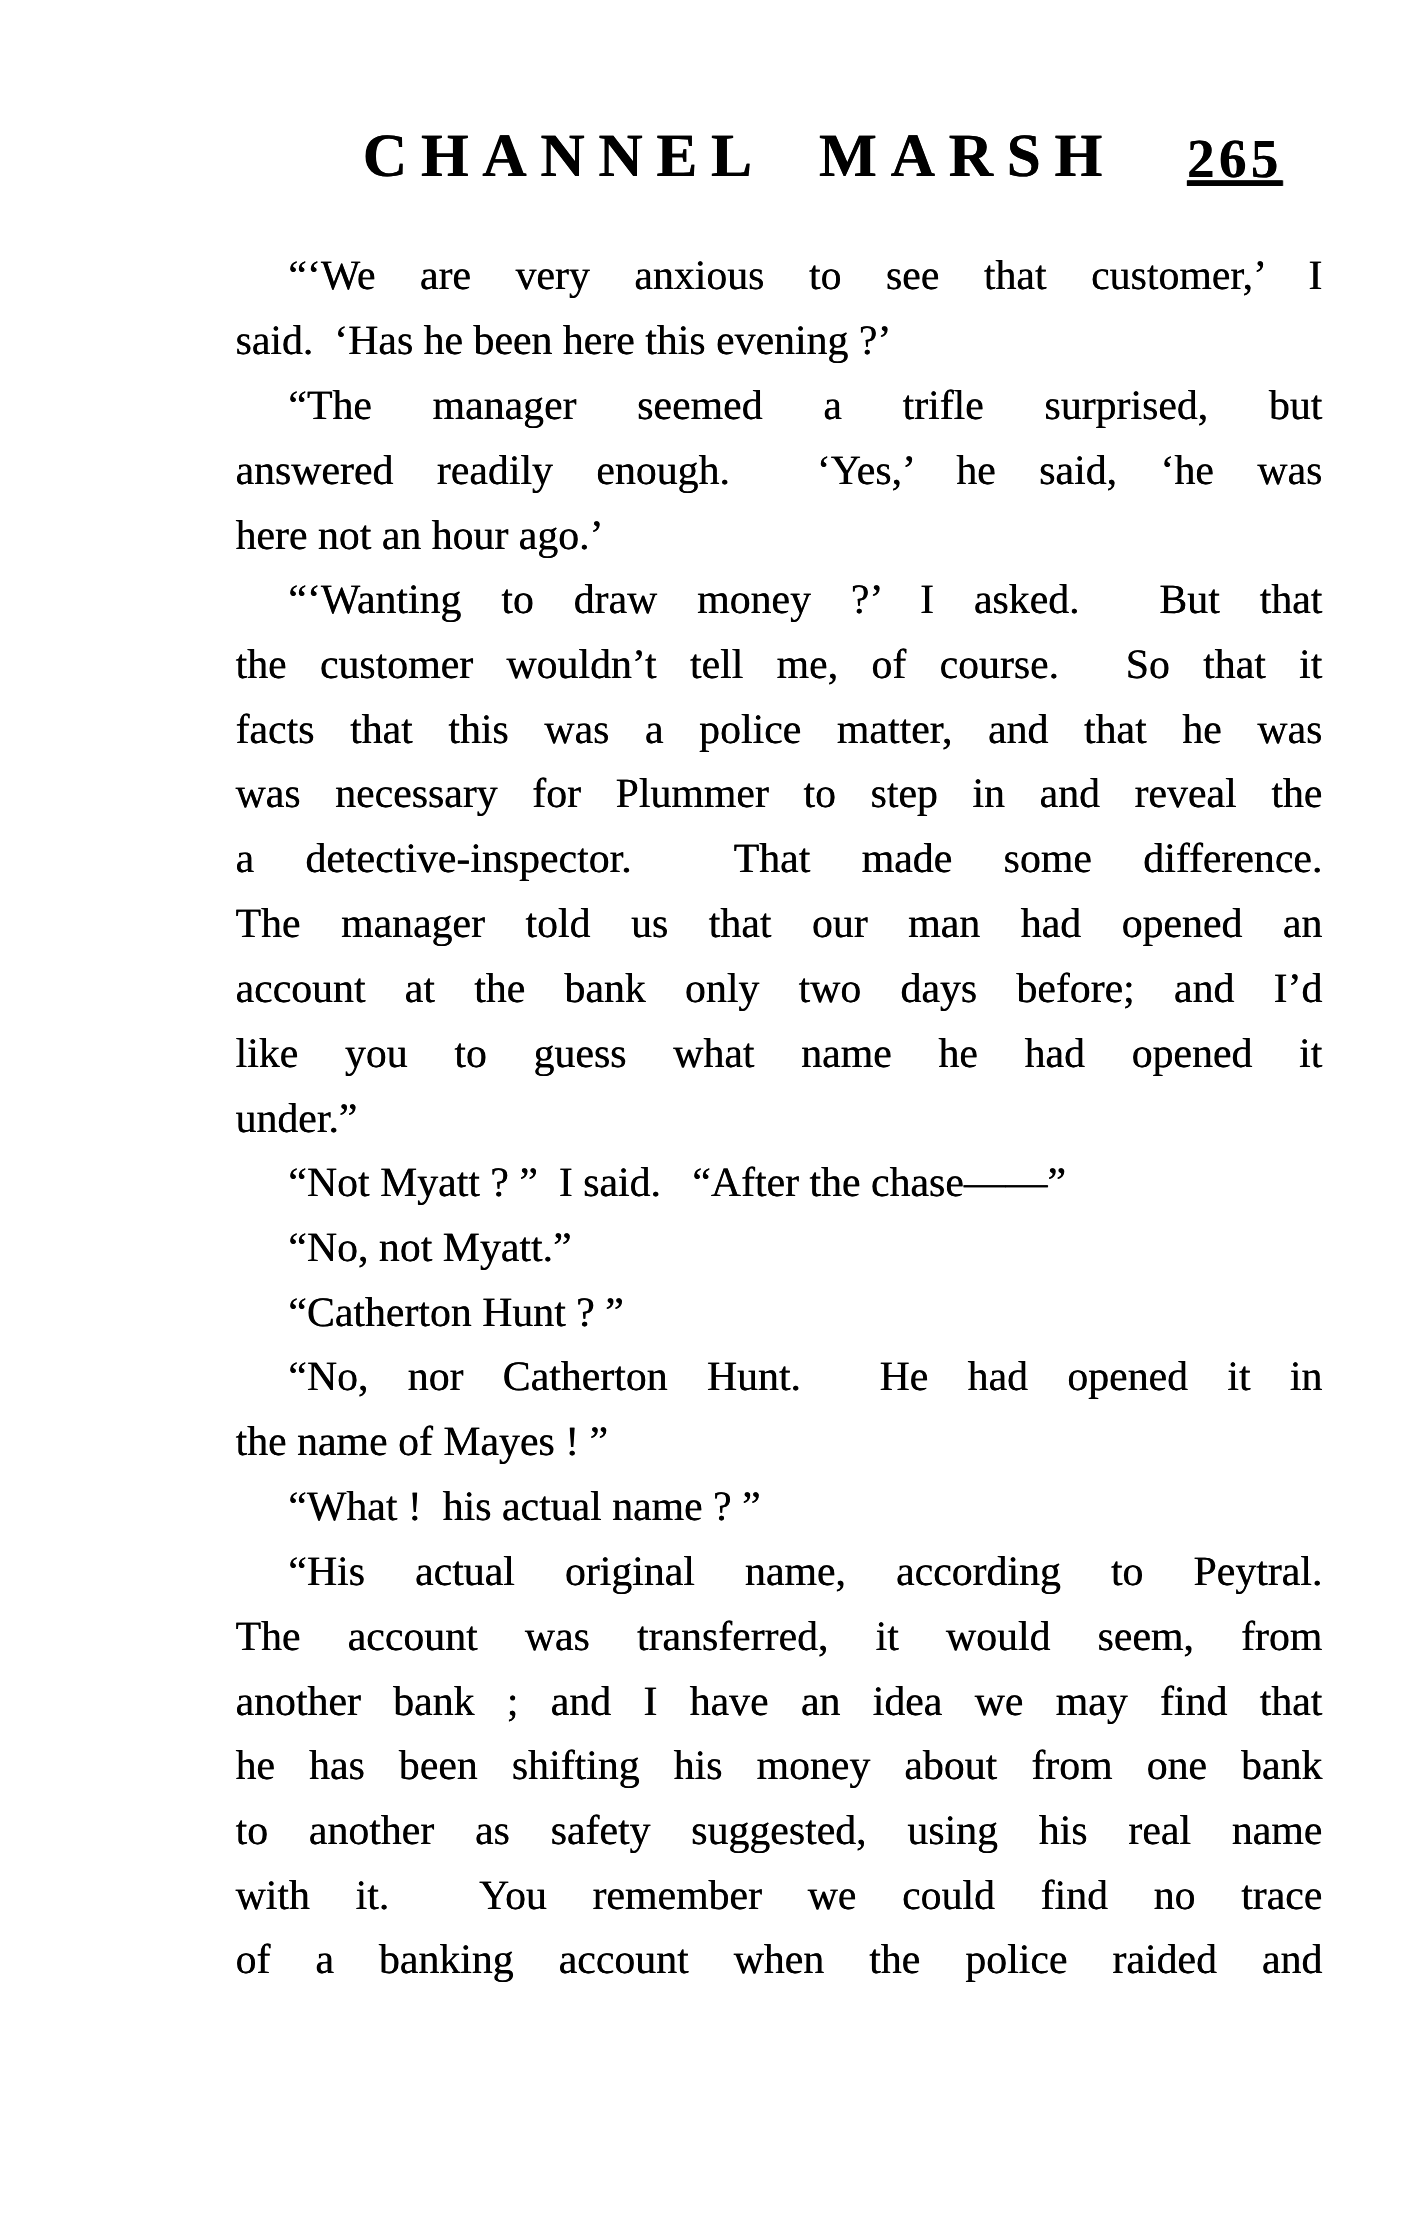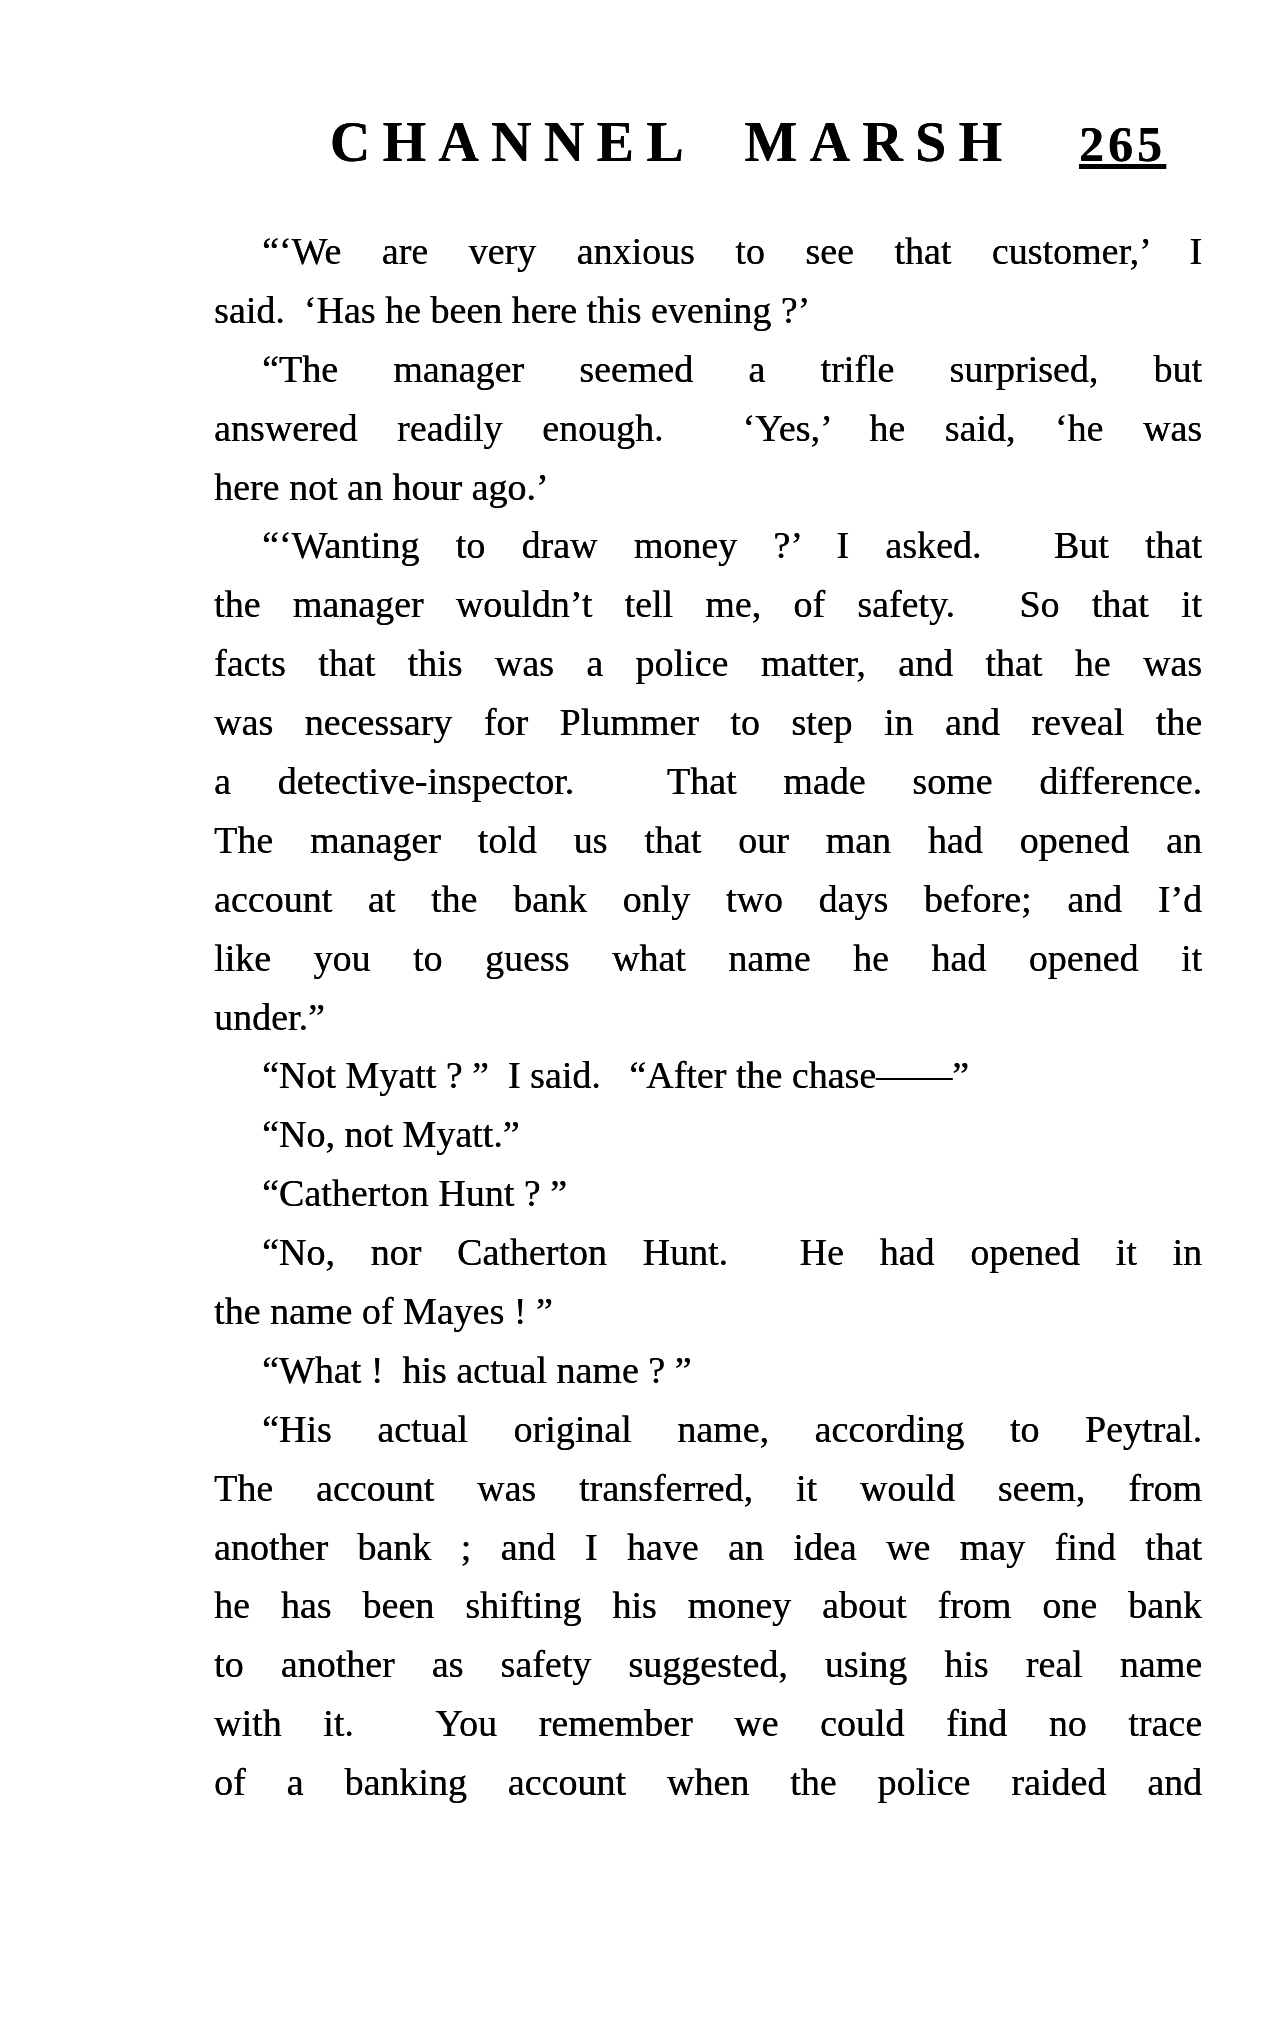--- a/index.html
+++ b/index.html
@@ -81,21 +81,21 @@
     <span class="page-number">265</span>
   </div>
 
   <div class="text-block">
     <div class="line indent">“‘We are very anxious to see that customer,’ I</div>
     <div class="line plain">said.  ‘Has he been here this evening ?’</div>
     <div class="line indent">“The manager seemed a trifle surprised, but</div>
     <div class="line">answered readily enough.  ‘Yes,’ he said, ‘he was</div>
     <div class="line plain">here not an hour ago.’</div>
     <div class="line indent">“‘Wanting to draw money ?’ I asked.  But that</div>
-    <div class="line">the manager wouldn’t tell me, of safety.  So that it</div>
+    <div class="line">the customer wouldn’t tell me, of course.  So that it</div>
     <div class="line">facts that this was a police matter, and that he was</div>
     <div class="line">was necessary for Plummer to step in and reveal the</div>
     <div class="line">a detective-inspector.  That made some difference.</div>
     <div class="line">The manager told us that our man had opened an</div>
     <div class="line">account at the bank only two days before; and I’d</div>
     <div class="line">like you to guess what name he had opened it</div>
     <div class="line plain">under.”</div>
     <div class="line indent plain">“Not Myatt ? ”  I said.   “After the chase——”</div>
     <div class="line indent plain">“No, not Myatt.”</div>
     <div class="line indent plain">“Catherton Hunt ? ”</div>

